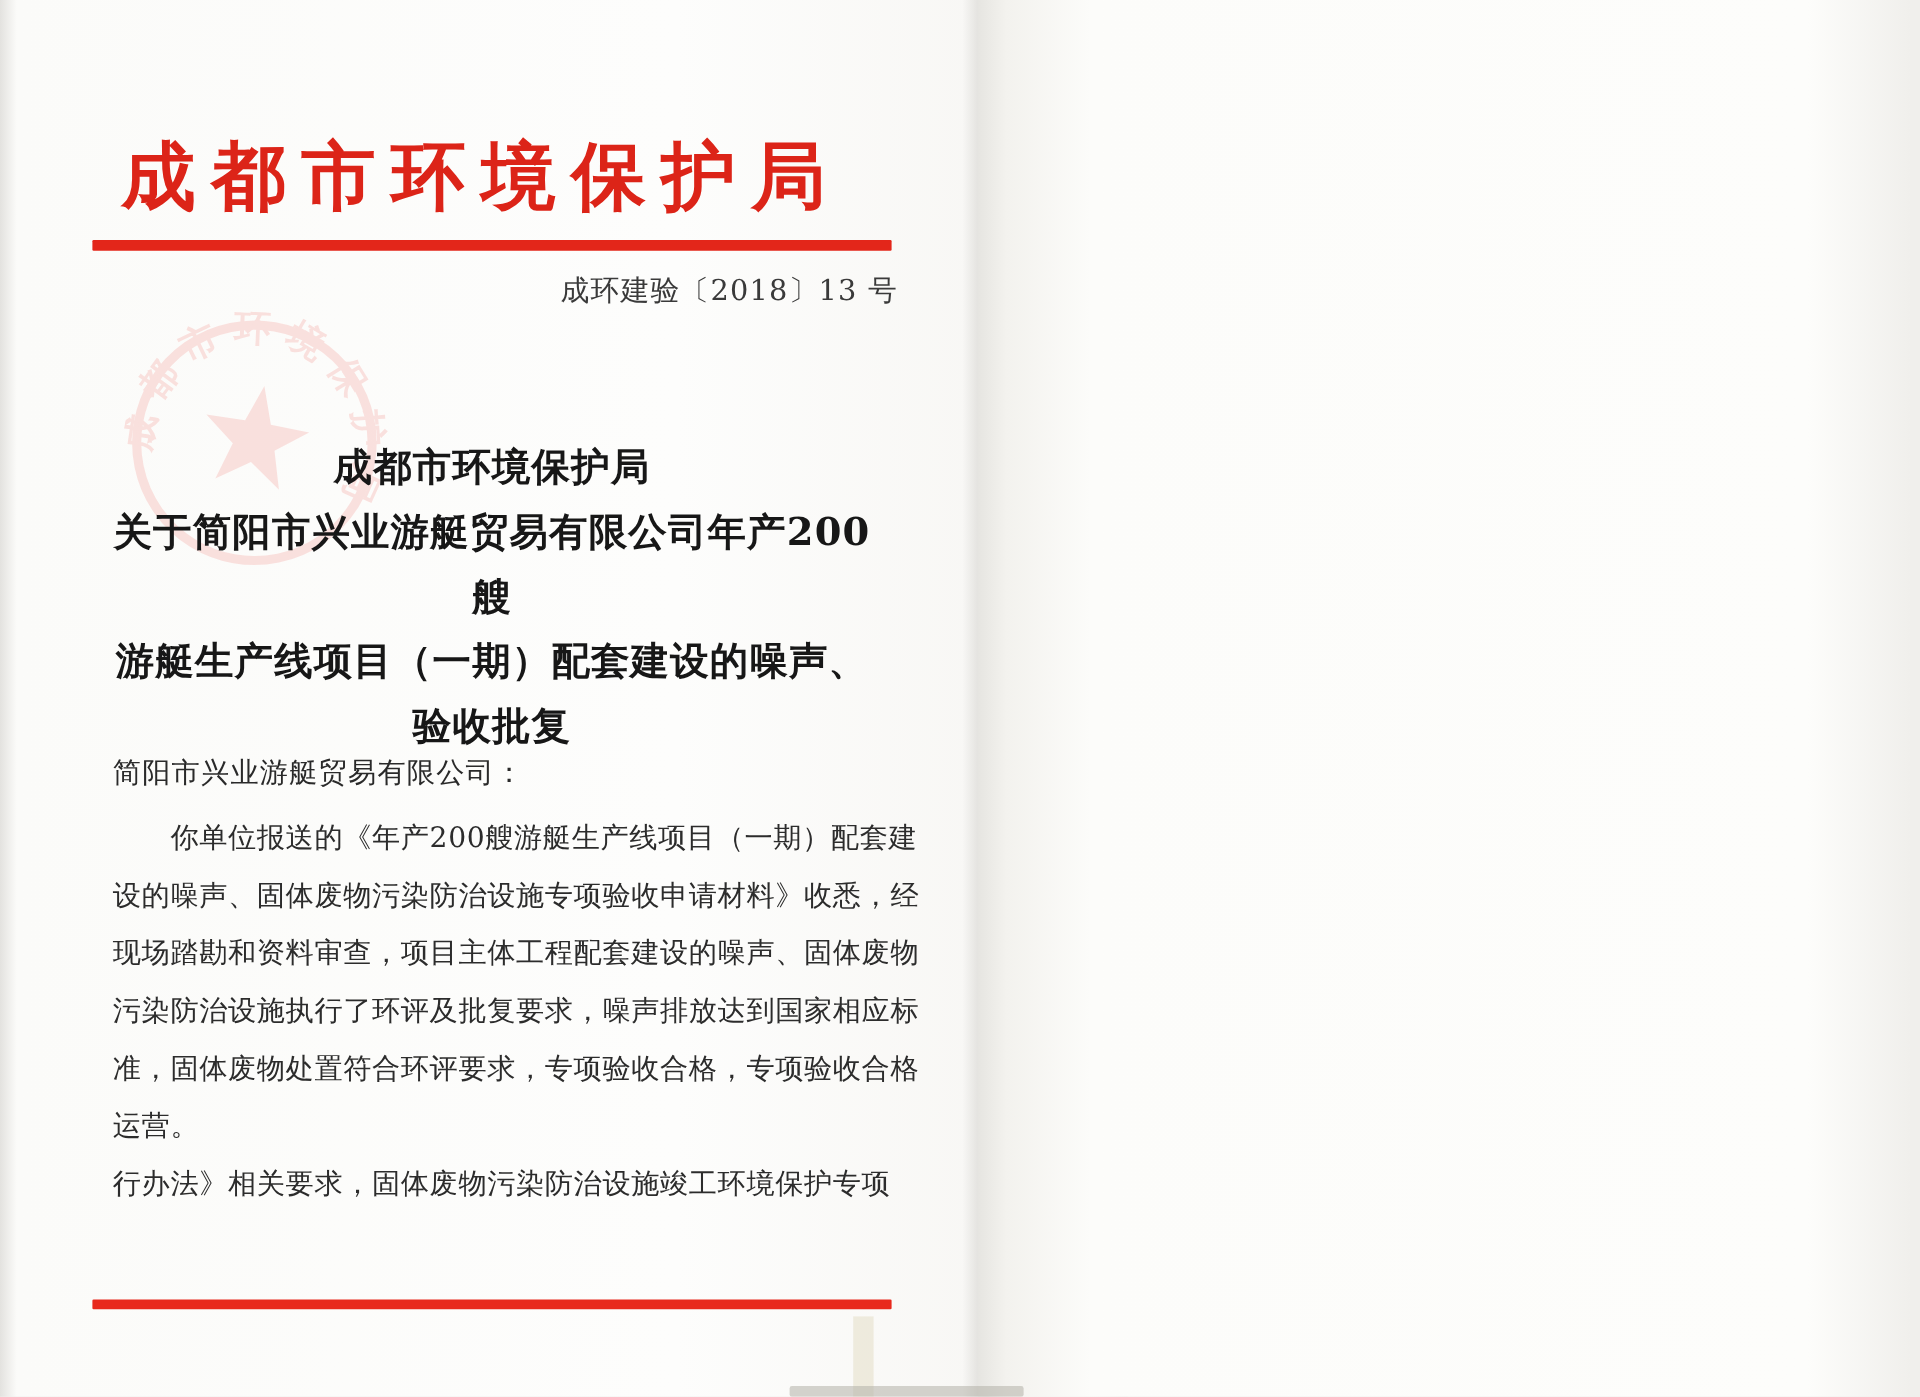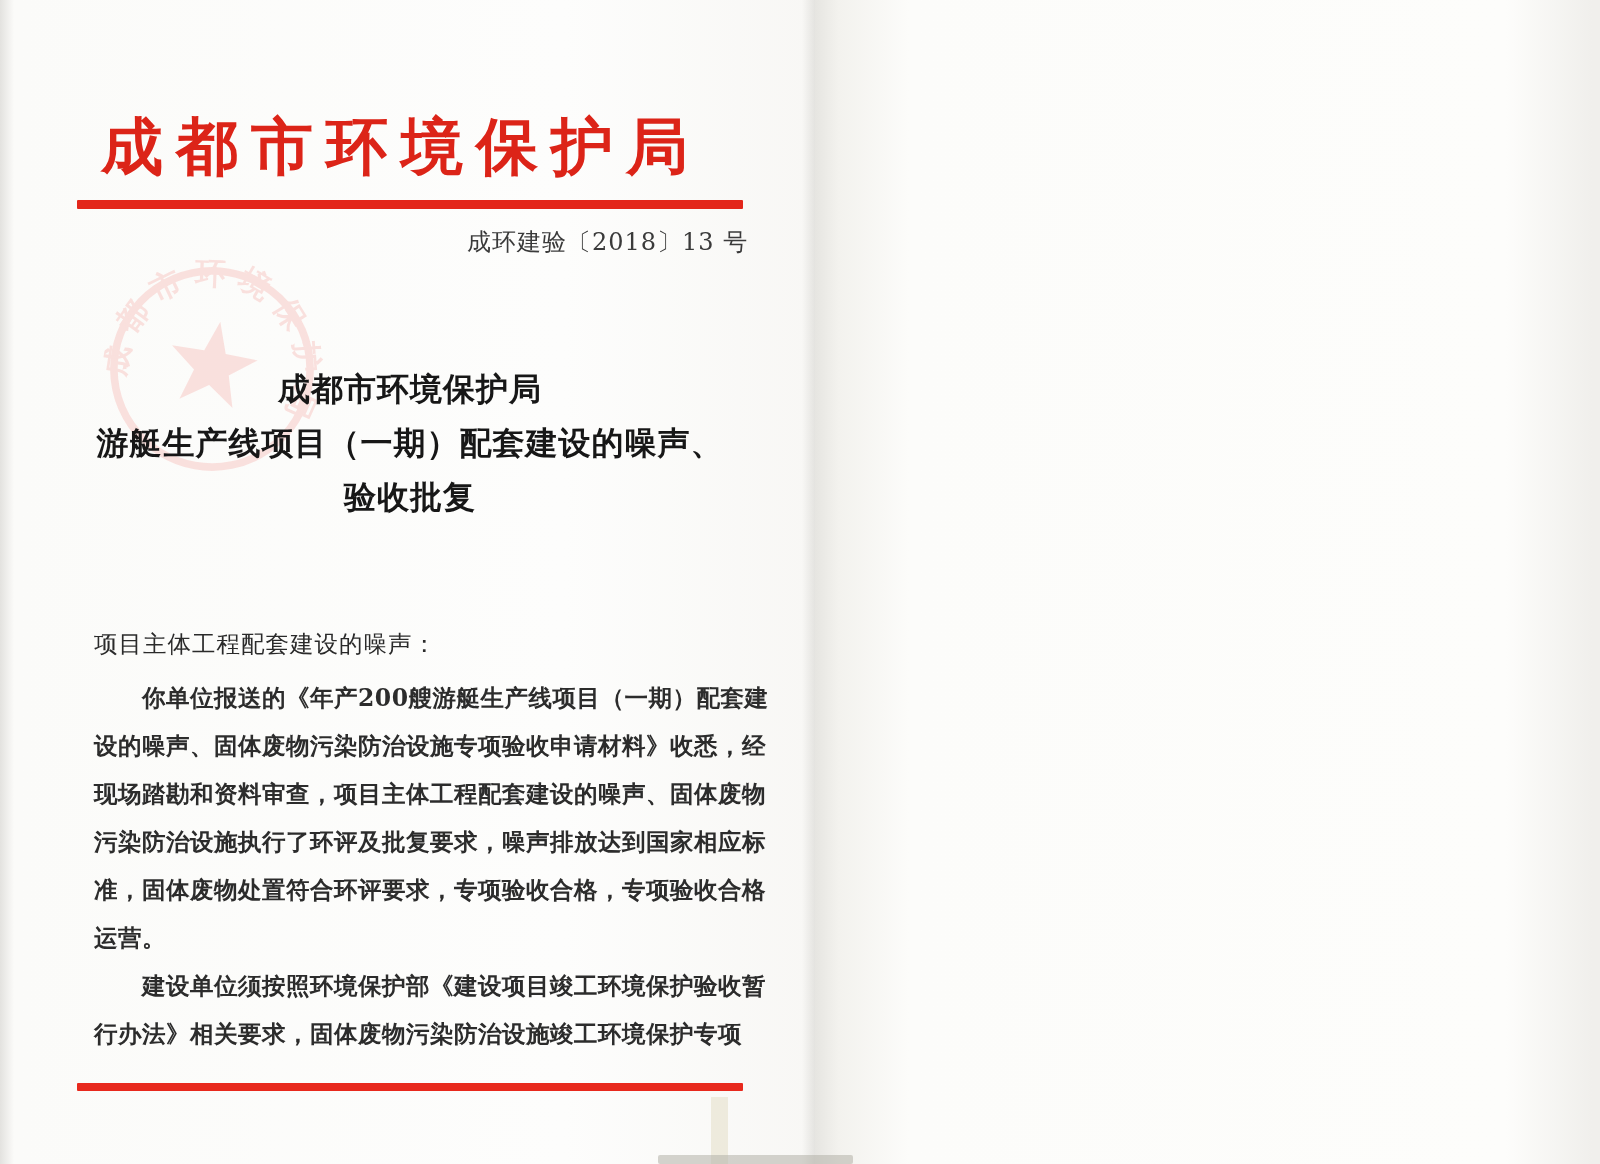--- a/index.html
+++ b/index.html
@@ -27,21 +27,21 @@
   }
   .letterhead-rule{position:absolute;left:77px;top:200px;width:666px;height:9px;background:#e3261a;border-radius:1px;}
   .doc-number{position:absolute;left:467px;top:226px;font-size:24px;color:#3a3a3a;letter-spacing:1px;}
 
   .doc-title{
     position:absolute;left:82px;top:362px;width:656px;z-index:2;
     text-align:center;font-weight:700;color:#171717;
     font-size:32px;line-height:54px;letter-spacing:1px;
   }
   .salutation{position:absolute;left:94px;top:628px;font-size:23.5px;color:#2a2a2a;letter-spacing:1px;}
-  .body-block{position:absolute;left:94px;top:674px;width:652px;font-size:23.5px;color:#2c2c2c;letter-spacing:0.5px;font-weight:bold;}
+  .body-block{position:absolute;left:94px;top:674px;width:652px;font-size:23.5px;color:#2c2c2c;letter-spacing:0.5px;}
   .body-block .bline{height:48px;line-height:48px;white-space:nowrap;}
   .body-block .indent{padding-left:48px;}
   .footer-rule{position:absolute;left:77px;top:1083px;width:666px;height:8px;background:#e8291d;border-radius:1px;}
 
   
   .seal{position:absolute;z-index:2;}
   .seal-faint{left:103px;top:260px;width:218px;height:218px;transform:rotate(10deg);opacity:.15;z-index:1;}
   .seal svg{width:100%;height:100%;display:block;}
 </style>
 </head>
@@ -63,34 +63,34 @@
           </defs>
         <text font-size="28" letter-spacing="10" fill="#ee4a42" font-weight="700">
           <textPath href="#ringA" startOffset="6">成都市环境保护局</textPath>
         </text>
         <polygon fill="#ee4a42" points="100,56 110,84.2 139.9,85 116.2,103.3 124.7,132 100,115 75.3,132 83.8,103.3 60.1,85 90,84.2"></polygon>
       </svg>
     </div>
 
     <div class="doc-title">
       <div>成都市环境保护局</div>
+      <div>关于简阳市兴业游艇贸易有限公司年产200艘</div>
       <div>游艇生产线项目（一期）配套建设的噪声、</div>
       <div>验收批复</div>
     </div>
 
-    <div class="salutation">项目主体工程配套建设的噪声：</div>
+    <div class="salutation">简阳市兴业游艇贸易有限公司：</div>
 
     <div class="body-block">
       <div class="bline indent">你单位报送的《年产200艘游艇生产线项目（一期）配套建</div>
       <div class="bline">设的噪声、固体废物污染防治设施专项验收申请材料》收悉，经</div>
       <div class="bline">现场踏勘和资料审查，项目主体工程配套建设的噪声、固体废物</div>
       <div class="bline">污染防治设施执行了环评及批复要求，噪声排放达到国家相应标</div>
       <div class="bline">准，固体废物处置符合环评要求，专项验收合格，专项验收合格</div>
       <div class="bline">运营。</div>
-      <div class="bline indent">建设单位须按照环境保护部《建设项目竣工环境保护验收暂</div>
       <div class="bline">行办法》相关要求，固体废物污染防治设施竣工环境保护专项</div>
     </div>
 
     <div class="footer-rule"></div>
   </div>
 
   <div class="gutter"></div>
 
   <div class="page page-right">
 

